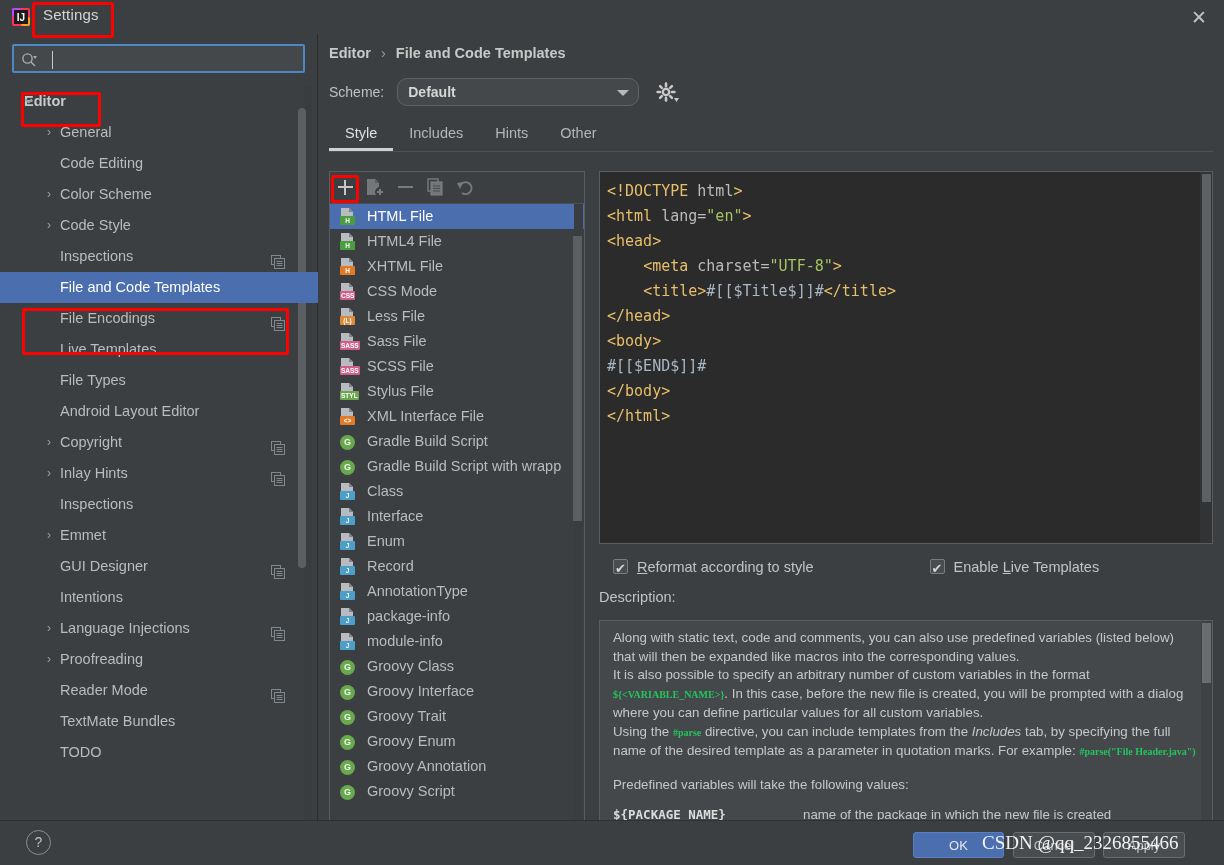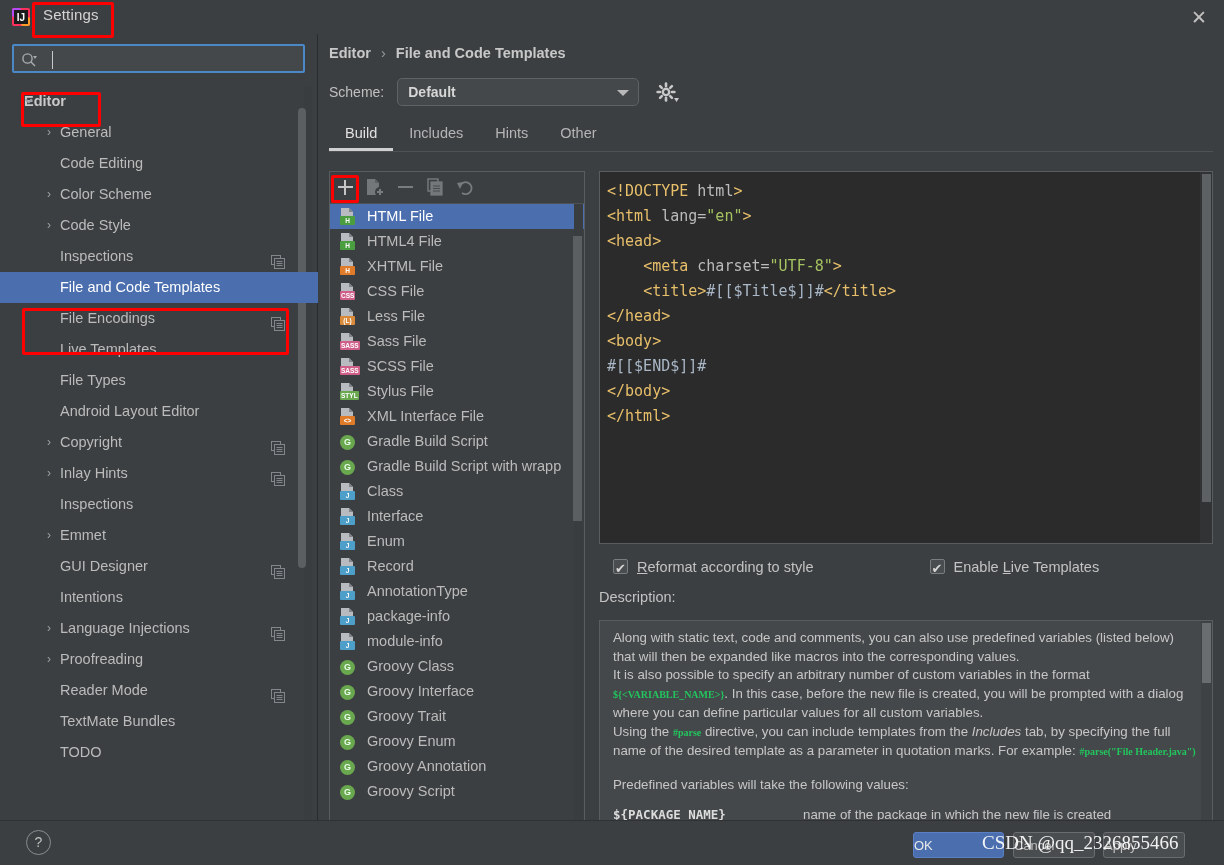--- a/index.html
+++ b/index.html
@@ -91,21 +91,21 @@
   }
   .breadcrumb {
     position:absolute; left:11px; top:11px;
     font-size:14.5px; font-weight:700; color:#c8c8c8;
   }
   .breadcrumb .sep { color:#9a9a9a; font-weight:400; margin:0 6px; }
   .scheme-row { position:absolute; left:11px; top:44px; height:28px; }
   .scheme-label { float:left; line-height:28px; font-size:14px; color:#c0c0c0; }
   .scheme-select {
     float:left; margin-left:13px; width:242px; height:28px;
-    background:#45484a; border:1px solid #5e6366; border-radius:5px;
+    background:#45484a; border:1px solid #5e6366; border-radius:10px;
     position:relative; cursor:pointer;
   }
   .scheme-select .val {
     position:absolute; left:10px; top:0; line-height:27px;
     font-size:14px; font-weight:700; color:#d6d6d6;
   }
   .scheme-select .chev {
     position:absolute; right:9px; top:11px;
     width:0;height:0;border-left:6px solid transparent;border-right:6px solid transparent;
     border-top:6px solid #b9b9b9;
@@ -251,21 +251,21 @@
     background:#3c3f41; border-top:1px solid #2f3133;
   }
   .help-btn {
     position:absolute; left:26px; top:9px; width:25px; height:25px;
     border:1px solid #8a8d8f; border-radius:50%;
     color:#c0c0c0; font-size:14px; line-height:23px; text-align:center;
     cursor:pointer;
   }
   .btn {
     position:absolute; top:11px; height:26px; line-height:25px;
-    font-size:13px; border-radius:3px; cursor:pointer;
+    text-align:center; font-size:13px; border-radius:3px; cursor:pointer;
   }
   .btn-ok {
     left:913px; width:91px; background:#4b6eaf; border:1px solid #5a7fc4; color:#e8e8e8;
   }
   .btn-cancel {
     left:1013px; width:82px; background:#4a4d4f; border:1px solid #6a6d6f; color:#c0c0c0;
   }
   .btn-apply {
     left:1103px; width:82px; background:#4a4d4f; border:1px solid #6a6d6f; color:#c0c0c0;
   }
@@ -433,21 +433,21 @@
             <line x1="14.9" y1="3.1" x2="13.2" y2="4.8"></line>
             <line x1="4.8" y1="13.2" x2="3.1" y2="14.9"></line>
           </g>
         </g>
         <polygon points="20,20 25,20 22.5,24" fill="#c8c8c8"></polygon>
       </svg>
     </div>
   </div>
 
   <div class="tabs" id="tabs">
-      <div class="tab active">Build</div>
+      <div class="tab active">Style</div>
       <div class="tab">Includes</div>
       <div class="tab">Hints</div>
       <div class="tab">Other</div>
     </div>
 
   <div class="list-panel">
     <div class="list-toolbar" id="list-toolbar">
         <div class="tb-btn tb-plus"><span></span></div>
         <div class="tb-btn disabled"><span><svg width="30" height="31" viewBox="0 0 30 31">
               <g transform="translate(7,7)">
@@ -496,21 +496,21 @@
                 <path d="M10 0 l4 4 h-4 z" fill="#80848a"></path>
               </svg></span>
             <span class="fi-badge" style="background: rgb(224, 123, 41);">H</span>
           </span><span>XHTML File</span></div>
         <div class="file-row"><span class="ficon">
             <span class="fi-doc"><svg width="18" height="18" viewBox="0 0 18 18">
                 <path d="M2 0 h8 l4 4 v12 h-12 z" fill="#b8bcc0"></path>
                 <path d="M10 0 l4 4 h-4 z" fill="#80848a"></path>
               </svg></span>
             <span class="fi-badge" style="background: rgb(207, 95, 136);">CSS</span>
-          </span><span>CSS File</span></div>
+          </span><span>CSS Mode</span></div>
         <div class="file-row"><span class="ficon">
             <span class="fi-doc"><svg width="18" height="18" viewBox="0 0 18 18">
                 <path d="M2 0 h8 l4 4 v12 h-12 z" fill="#b8bcc0"></path>
                 <path d="M10 0 l4 4 h-4 z" fill="#80848a"></path>
               </svg></span>
             <span class="fi-badge" style="background: rgb(217, 138, 58);">(L)</span>
           </span><span>Less File</span></div>
         <div class="file-row"><span class="ficon">
             <span class="fi-doc"><svg width="18" height="18" viewBox="0 0 18 18">
                 <path d="M2 0 h8 l4 4 v12 h-12 z" fill="#b8bcc0"></path>

